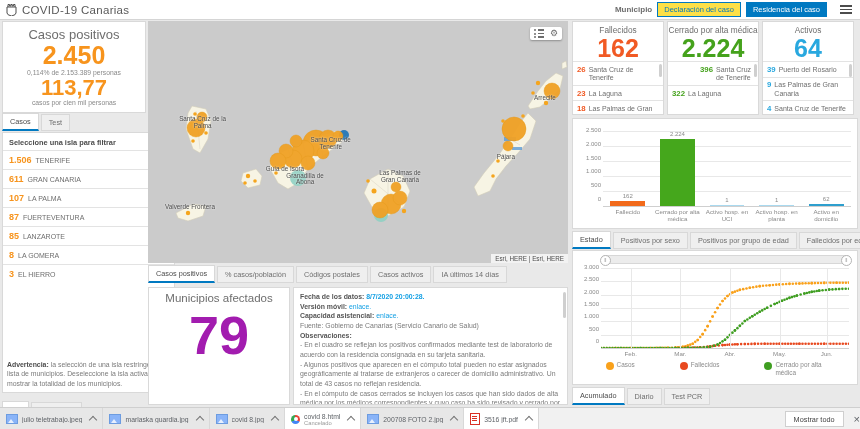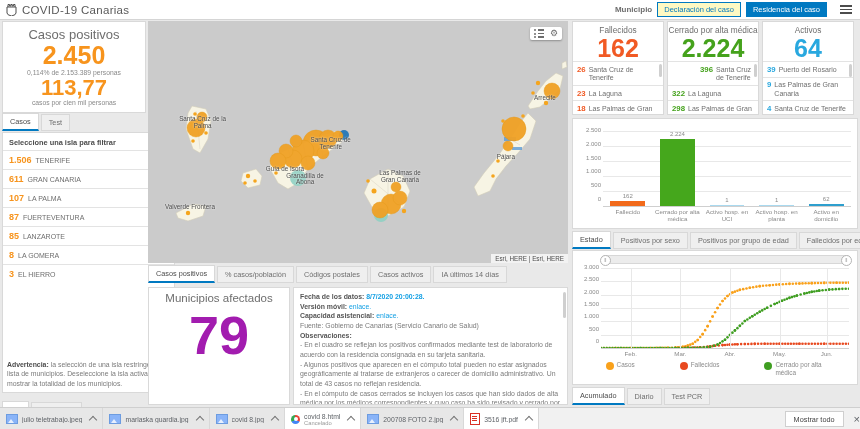--- a/index.html
+++ b/index.html
@@ -6,21 +6,21 @@
   body{width:860px;height:429px;overflow:hidden;position:relative;
        font-family:"Liberation Sans",sans-serif;background:#e9e9e9;color:#6e6e6e;}
   #app{position:absolute;inset:0;}
   .panel{background:#fff;border:1px solid #d9d9d9;box-sizing:border-box;position:absolute;overflow:hidden;}
   
   #hdr{position:absolute;left:0;top:0;width:860px;height:19px;background:#fff;border-bottom:1px solid #d5d5d5;display:flex;align-items:center;}
   #hdr-title{font-size:11.5px;color:#595959;letter-spacing:.3px;margin-left:5px;}
   #logo{margin-left:6px;display:flex;align-items:center;}
   #hdr-right{margin-left:auto;display:flex;align-items:center;gap:5px;margin-right:8px;}
   #municipio{font-size:8px;color:#6e6e6e;font-weight:bold;}
-  .hbtn{font-size:7.5px;padding:2px 6px;border:1px solid #0079c1;background:#fef9c3;color:#0079c1;cursor:pointer;}
+  .hbtn{font-size:7.5px;padding:2px 6px;border:1px solid #0079c1;background:#fde047;color:#0079c1;cursor:pointer;}
   .hbtn.active{background:#0079c1;color:#fff;}
   #menu-ic{display:flex;flex-direction:column;gap:2px;margin-left:8px;cursor:pointer;}
   #menu-ic span{width:12px;height:1.6px;background:#4c4c4c;}
   
   .tabrow{position:absolute;display:flex;gap:2px;align-items:flex-end;}
   .tab{font-size:7.3px;color:#6e6e6e;background:#efefef;border:1px solid #d8d8d8;padding:3px 7px;white-space:nowrap;cursor:pointer;}
   .tab.active{background:#fff;color:#4c4c4c;border-bottom:2px solid #0079c1;}
   
   #pos-card{left:2px;top:21px;width:144px;height:92px;text-align:center;}
   #pos-title{font-size:13px;color:#6e6e6e;margin-top:5px;}
@@ -333,24 +333,20 @@
   <div class="panel stat-card" id="sc1">
     <div class="sc-title">Cerrado por alta médica</div>
     <div class="sc-value accent" style="color: rgb(69, 162, 28);">2.224</div>
     <div class="sc-row">
         <span class="sc-num accent" style="color: rgb(69, 162, 28); padding-left: 28px;">396</span>
         <span class="sc-label">Santa Cruz de Tenerife</span>
       </div>
     <div class="sc-row">
         <span class="sc-num accent" style="color: rgb(69, 162, 28);">322</span>
         <span class="sc-label">La Laguna</span>
-      </div>
-    <div class="sc-row">
-        <span class="sc-num accent" style="color: rgb(69, 162, 28);">298</span>
-        <span class="sc-label">Las Palmas de Gran Canaria</span>
       </div>
     <div class="sc-scroll"></div>
   </div>
   <div class="panel stat-card" id="sc2">
     <div class="sc-title">Activos</div>
     <div class="sc-value accent" style="color: rgb(41, 168, 223);">64</div>
     <div class="sc-row">
         <span class="sc-num accent" style="color: rgb(41, 168, 223);">39</span>
         <span class="sc-label">Puerto del Rosario</span>
       </div>

